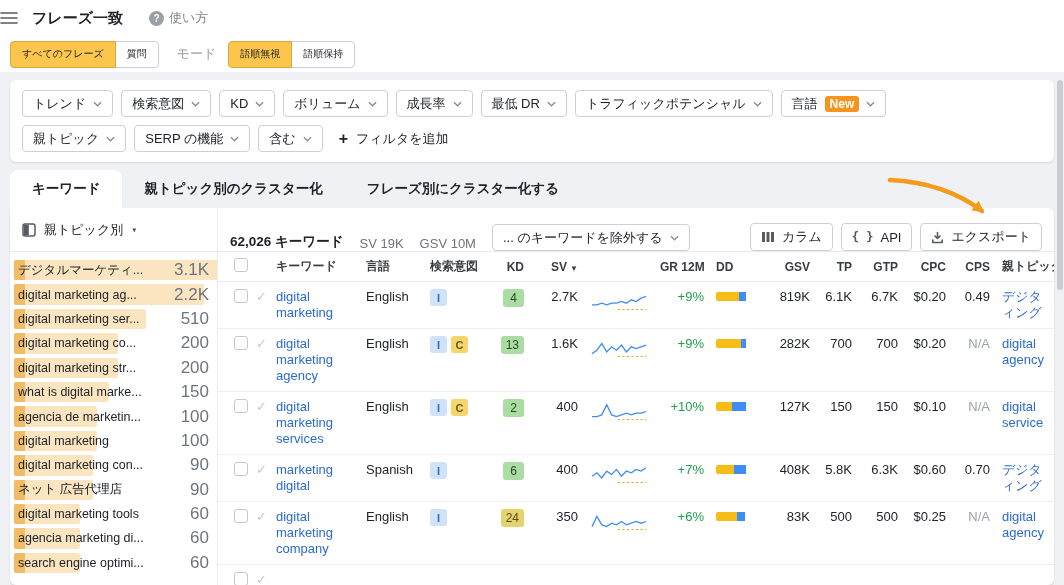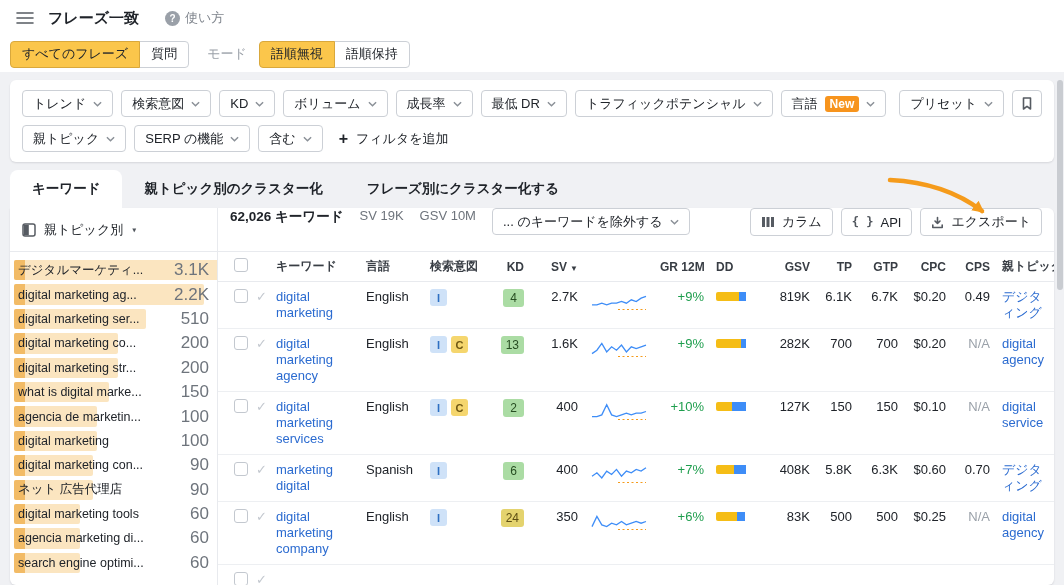--- a/index.html
+++ b/index.html
@@ -1,30 +1,30 @@
 <!DOCTYPE html>
 <html style="--accent-yellow: #fbc64b; --link-blue: #2b6bd0; --positive-green: #1f9e4e; --dd-yellow: #f5bd16; --dd-blue: #3e8df7; --annotation-orange: #f59b1b;"><head>
 <meta charset="utf-8">
 <style>
   * { box-sizing:border-box; margin:0; padding:0; }
   html,body { width:1064px; height:585px; }
   body { font-family:"Liberation Sans","DejaVu Sans",sans-serif; font-size:13px; color:#20242a; background:#f0f1f4; overflow:hidden; }
   .app { position:relative; width:1064px; height:585px; }
 
   
-  .topbar { height:36px; background:#fff; display:flex; align-items:center; padding:0 16px; gap:14px; }
+  .topbar { height:36px; background:#fff; display:flex; align-items:center; padding:0 0; gap:14px; }
   .hamburger { background:none; border:none; cursor:pointer; display:flex; align-items:center; }
   .page-title { font-size:15px; font-weight:700; }
   .help { display:flex; align-items:center; gap:5px; color:#80868e; margin-left:12px; cursor:pointer; }
   .help-icon { width:15px; height:15px; border-radius:50%; background:#9aa0a8; color:#fff; font-size:10px; font-weight:700; display:flex; align-items:center; justify-content:center; }
 
   
   .mode-bar { height:36px; background:#fff; display:flex; align-items:center; padding:0 10px; }
   .pill-group { display:flex; }
-  .pill { height:27px; padding:0 11px; background:#fff; border:1px solid #ccd0d6; font-size:13px; color:#20242a; cursor:pointer; margin-left:-1px; font-family:inherit; }
+  .pill { height:27px; padding:0 11px; background:#fff; border:1px solid #ccd0d6; font-size:10px; color:#20242a; cursor:pointer; margin-left:-1px; font-family:inherit; }
   .pill:first-of-type { border-radius:4px 0 0 4px; margin-left:0; }
   .pill:last-of-type { border-radius:0 4px 4px 0; }
   .pill[data-active="true"] { background:var(--accent-yellow); border-color:#d9a83c; position:relative; z-index:1; }
   .mode-label { color:#9aa0a8; margin:0 12px 0 18px; }
 
   
   .filter-card { margin:8px 10px 0; background:#fff; border-radius:6px; box-shadow:0 1px 2px rgba(16,20,30,.12); padding:10px 12px; }
   .filter-row { display:flex; align-items:center; }
   .filter-row + .filter-row { margin-top:8px; }
   .filter-items { display:flex; gap:8px; align-items:center; }
@@ -51,21 +51,21 @@
   .sidebar-caret { font-size:10px; color:#51565d; }
   .sidebar-list { padding-top:6px; }
   .s-item { position:relative; height:24.4px; display:flex; align-items:center; padding:0 8px; cursor:pointer; font-size:12.5px; }
   .s-bar { position:absolute; left:4px; top:2px; bottom:2px; background:#fbe5c0; border-radius:2px; overflow:hidden; }
   .s-bar-dark { position:absolute; left:0; top:0; bottom:0; width:11px; background:#f2bb66; }
   .s-label { position:relative; z-index:1; white-space:nowrap; overflow:hidden; flex:1; }
   .s-count { position:relative; z-index:1; color:#6e747c; font-size:17px; margin-left:8px; }
 
   
   .table-area { flex:1; min-width:0; display:flex; flex-direction:column; overflow:hidden; }
-  .table-toolbar { height:44px; flex:none; display:flex; align-items:flex-start; gap:16px; padding:0 12px; border-bottom:1px solid #e8eaee; }
+  .table-toolbar { height:44px; flex:none; display:flex; align-items:flex-end; gap:16px; padding:0 12px; border-bottom:1px solid #e8eaee; }
   .kw-count { font-weight:700; font-size:13.5px; white-space:nowrap; }
   .muted-stat { color:#6e747c; white-space:nowrap; }
   .toolbar-right { margin-left:auto; display:flex; gap:8px; }
   .tool-btn { display:inline-flex; align-items:center; gap:7px; height:28px; padding:0 10px; border:1px solid #ccd0d6; border-radius:4px; background:#fff; font-size:13px; cursor:pointer; font-family:inherit; color:#20242a; white-space:nowrap; }
   .braces-icon { font-family:"DejaVu Sans Mono",monospace; font-size:12px; color:#51565d; font-weight:700; }
 
   .grid { display:grid; grid-template-columns:30px 22px 90px 64px 64px 42px 54px 70px 56px 52px 54px 42px 46px 48px 44px minmax(50px,1fr); }
   .thead { height:30px; flex:none; align-items:center; border-bottom:1px solid #e8eaee; font-size:12px; font-weight:700; color:#383d44; }
   .th { padding:0 6px; white-space:nowrap; overflow:hidden; cursor:pointer; }
   .th.num, .td.num { text-align:right; }
@@ -194,33 +194,20 @@
           </button>
 
           <button class="filter-btn">
             <span>言語</span>
             <span class="new-badge">New</span>
             <svg class="chev" viewBox="0 0 10 6">
               <path d="M1 1l4 4 4-4"></path>
             </svg>
           </button>
         </div>
-      <div class="filter-right">
-        <button class="filter-btn">
-          <span>プリセット</span>
-          <svg class="chev" viewBox="0 0 10 6">
-              <path d="M1 1l4 4 4-4"></path>
-            </svg>
-        </button>
-        <button class="icon-btn">
-          <svg width="14" height="15" viewBox="0 0 14 15">
-              <path class="ic" d="M3.5 2h7v11l-3.5-2.7L3.5 13z"></path>
-            </svg>
-        </button>
-      </div>
     </div>
     <div class="filter-row">
       <div class="filter-items">
 
           <button class="filter-btn">
             <span>親トピック</span>
             <svg class="chev" viewBox="0 0 10 6">
               <path d="M1 1l4 4 4-4"></path>
             </svg>
           </button>

